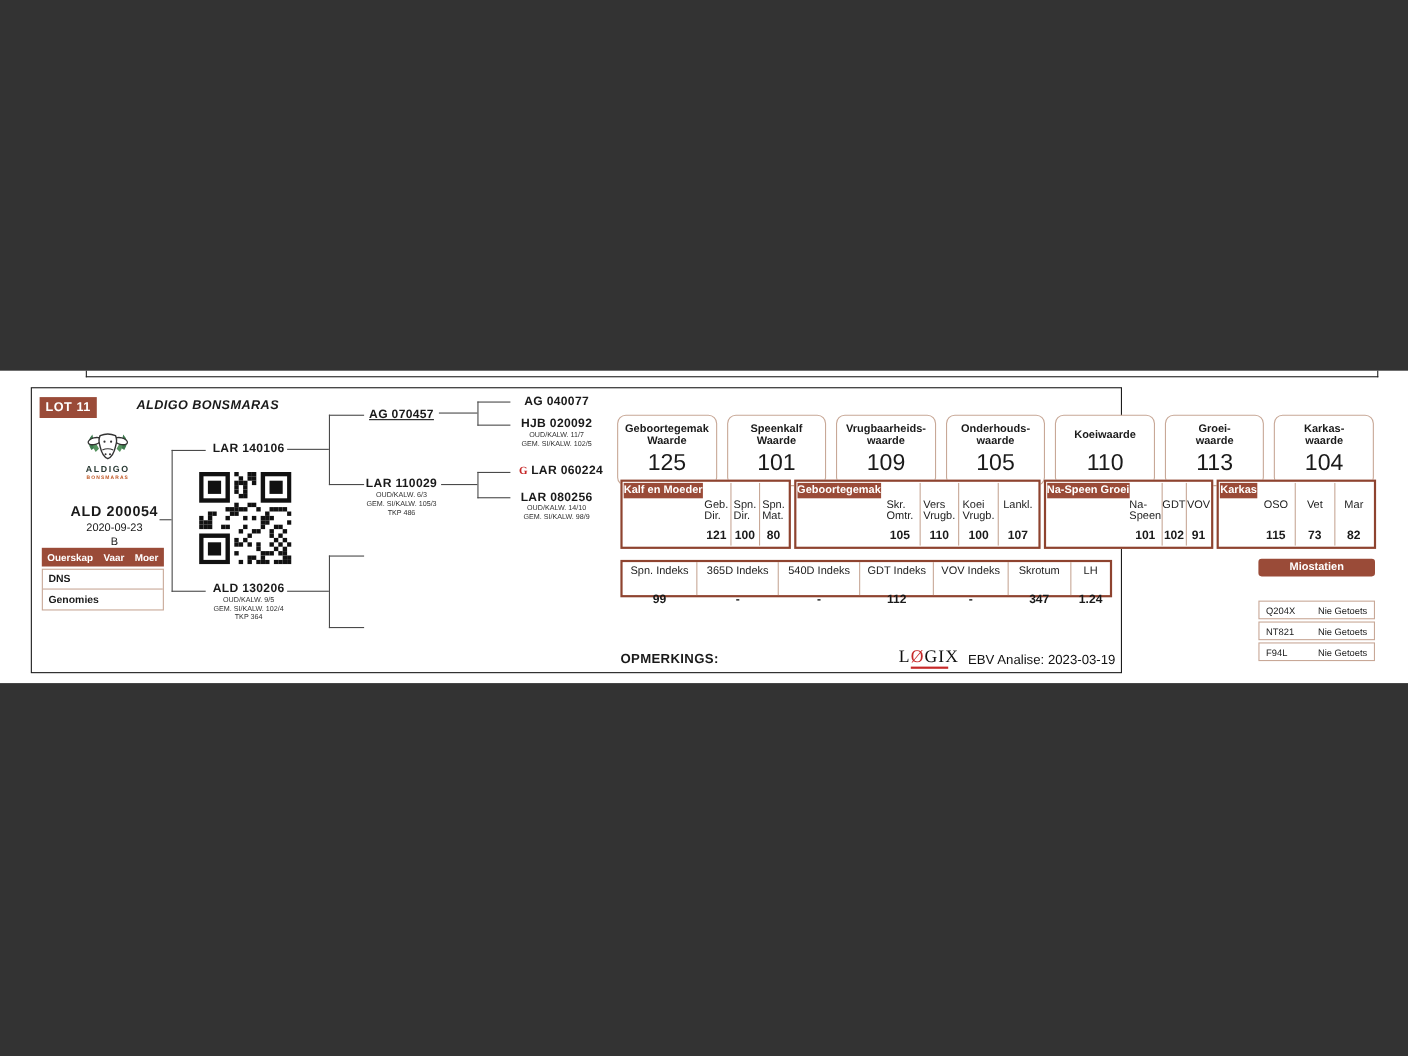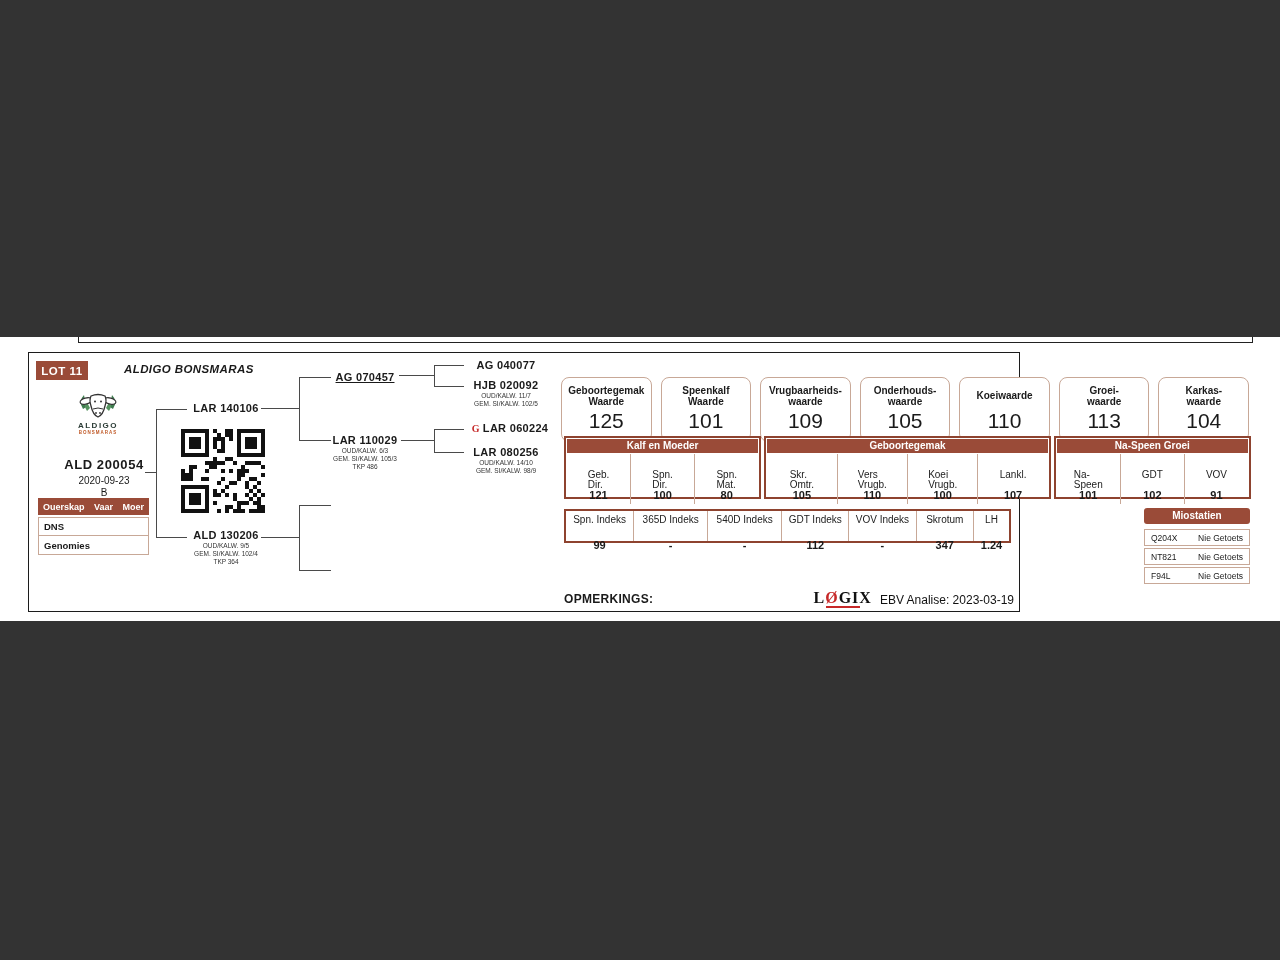--- a/index.html
+++ b/index.html
@@ -53,49 +53,49 @@
   
   .vboxes { left:532px; top:24px; width:688px; height:65px; display:flex; gap:9px; }
   .vbox { flex:1; border:1.5px solid #C8A897; border-radius:8px; background:#fff;
           display:flex; flex-direction:column; align-items:center; padding-top:5px; }
   .vlbl { font-size:10px; font-weight:bold; line-height:11.5px; text-align:center;
           white-space:pre-line; height:26px; display:flex; align-items:center; justify-content:center; }
   .vnum { font-size:21px; font-weight:normal; }
 
   
   .ebvrow { left:535px; top:83px; width:687px; height:63px; display:flex; gap:3px; }
-  .egroup { border:2px solid #8E432F; padding:1px; display:flex; flex-direction:column; background:#fff; }
+  .egroup { border:2px solid #8E432F; padding:1px; display:flex; flex-direction:row; background:#fff; }
   .ehead { background:#9A4B38; color:#fff; font-size:10px; font-weight:bold; text-align:center;
            height:14px; line-height:14px; margin-bottom:1px; }
   .ecells { display:flex; flex:1; }
   .ecell { flex:1; border-right:1px solid #C8A897; display:flex; flex-direction:column;
            align-items:center; justify-content:space-between; padding:2px 0 3px; }
   .ecell:last-child { border-right:none; }
   .clbl { font-size:10px; line-height:9.5px; text-align:left; white-space:pre-line; color:#222;margin-top:14px; }
   .cval { font-size:11px; font-weight:bold; }
 
   
   .indeks { left:535px; top:156px; width:447px; height:34px; border:2px solid #8E432F;
             display:flex; background:#fff; }
   .icell { border-right:1px solid #C8A897; display:flex; flex-direction:column;
            align-items:center; justify-content:center; gap:15px; }
   .icell:last-child { border-right:none; }
 
   
   .mio { left:1115px; top:155px; width:106px; }
   .mio-head { height:16px; background:#9A4B38; border-radius:3px; color:#fff; font-size:10px;
               font-weight:bold; text-align:center; line-height:16px; }
-  .mio-rows { margin-top:5px; }
+  .mio-rows { margin-top:22px; }
   .mio-row { height:17px; border:1px solid #C8A897; display:flex; justify-content:space-between;
              align-items:center; padding:0 6px; font-size:8.5px; margin-bottom:2px; }
 
   .opmerkings { left:535px; top:239px; font-size:12px; font-weight:bold; letter-spacing:.3px; }
 
   .footer { position:absolute; right:5px; top:238px; display:flex; align-items:center; gap:8px; }
-  .logix { font-family:"Liberation Serif",serif; font-weight:bold; font-size:16px;
+  .logix { font-family:"Liberation Serif",serif; font-weight:normal; font-size:16px;
            letter-spacing:1px; color:#111; line-height:14px; text-align:center; }
   .logix .o { color:#C62828; }
   .logix-sub { height:2px; background:#C62828; width:34px; margin:1px auto 0; }
   .ebv-date { font-size:12px; color:#111; }
 </style>
 </head>
 <body>
 
 <div class="band"></div>
 <div class="prev-edge"></div>
@@ -394,20 +394,37 @@
         <div class="ecell">
           <div class="clbl">GDT</div>
           <div class="cval">102</div>
         </div>
         <div class="ecell">
           <div class="clbl">VOV</div>
           <div class="cval">91</div>
         </div>
       </div>
     </div>
+    <div class="egroup" style="flex:112;">
+      <div class="ehead">Karkas</div>
+      <div class="ecells">
+        <div class="ecell">
+          <div class="clbl">OSO</div>
+          <div class="cval">115</div>
+        </div>
+        <div class="ecell">
+          <div class="clbl">Vet</div>
+          <div class="cval">73</div>
+        </div>
+        <div class="ecell">
+          <div class="clbl">Mar</div>
+          <div class="cval">82</div>
+        </div>
+      </div>
+    </div>
   </div>
 
   <div class="abs indeks">
     <div class="icell" style="flex:69;">
       <div class="clbl">Spn. Indeks</div>
       <div class="cval">99</div>
     </div>
     <div class="icell" style="flex:75;">
       <div class="clbl">365D Indeks</div>
       <div class="cval">-</div>

